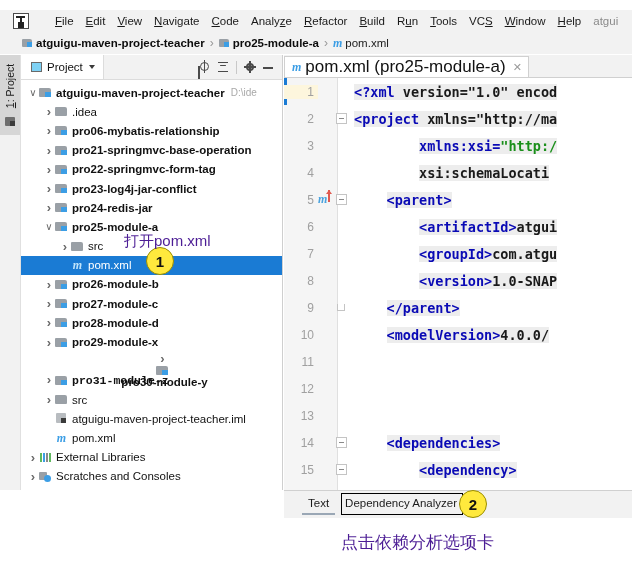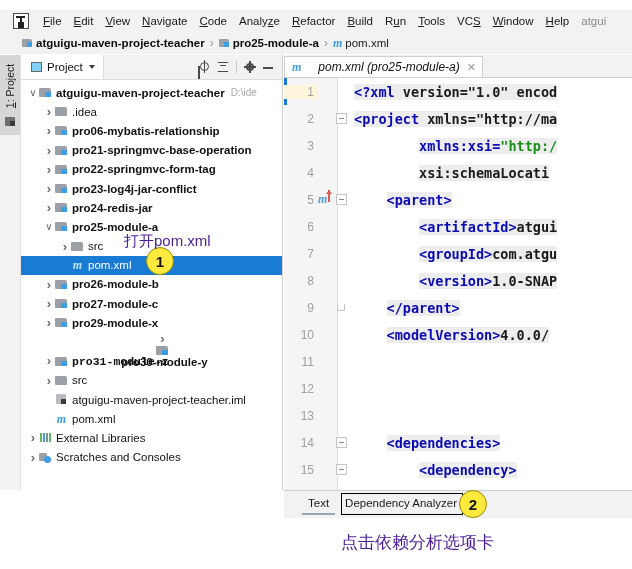--- a/index.html
+++ b/index.html
@@ -50,21 +50,21 @@
     width: 2px; height: 6px;
     background: #222;
     box-shadow: -2px 5px 0 0 #222, 0px 5px 0 0 #222, 2px 5px 0 0 #222;
   }
   .menu-item {
     padding: 2px 6px;
     font-size: 11.5px;
     color: #1a1a1a;
     white-space: nowrap;
   }
-  .menu-item:first-of-type { margin-left: 8px; }
+  .menu-item:first-of-type { margin-left: 20px; }
   .menu-item u { text-decoration: underline; text-underline-offset: 1px; }
   .menu-item.dim { color: #8a8a8a; }
 
   
   #breadcrumb {
     position: absolute;
     left: 0; top: 32px;
     width: 632px; height: 22px;
     background: #f2f2f2;
     display: flex;
@@ -454,24 +454,23 @@
     display: flex;
     align-items: center;
     height: 21px;
     padding: 0 6px 0 7px;
     background: #ffffff;
     border: 1px solid #d0d0d0;
     border-bottom: none;
     box-sizing: border-box;
   }
   #editor-tab .tablbl {
-    font-size: 12px;
+    font-size: 17px;
     color: #111;
-    margin-left: 17px;
-    font-style: italic;
+    margin-left: 4px;
   }
   #editor-tab .tabclose {
     margin-left: 7px;
     font-size: 11px;
     color: #9a9a9a;
     line-height: 1;
   }
   #code-wrap {
     position: relative;
     height: 428px;
@@ -788,20 +787,25 @@
       </div>
       <div class="tree-row" style="padding-left: 22px;">
         <span class="arrow closed"></span>
         <span class="ico-modfolder"></span>
         <span class="node-label bold">pro26-module-b</span>
       </div>
       <div class="tree-row" style="padding-left: 22px;">
         <span class="arrow closed"></span>
         <span class="ico-modfolder"></span>
         <span class="node-label bold">pro27-module-c</span>
+      </div>
+      <div class="tree-row" style="padding-left: 22px;">
+        <span class="arrow closed"></span>
+        <span class="ico-modfolder"></span>
+        <span class="node-label bold">pro28-module-d</span>
       </div>
       <div class="tree-row" style="padding-left: 22px;">
         <span class="arrow closed"></span>
         <span class="ico-modfolder"></span>
         <span class="node-label bold">pro29-module-x</span>
       </div>
       <div class="tree-row" style="padding-left: 22px; flex-direction: column;">
         <span class="arrow closed"></span>
         <span class="ico-modfolder"></span>
         <span class="node-label bold">pro30-module-y</span>

